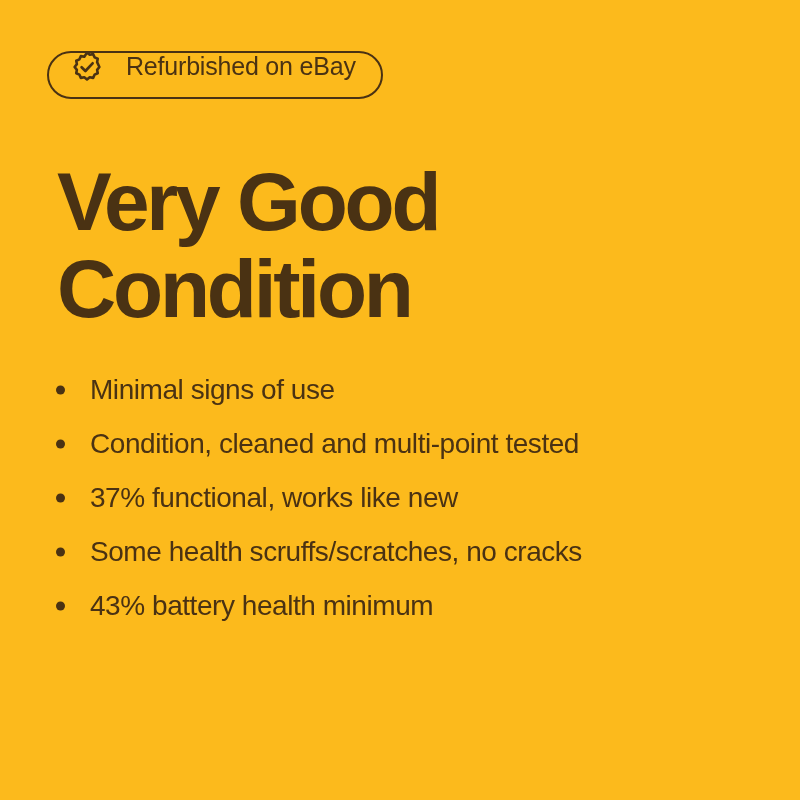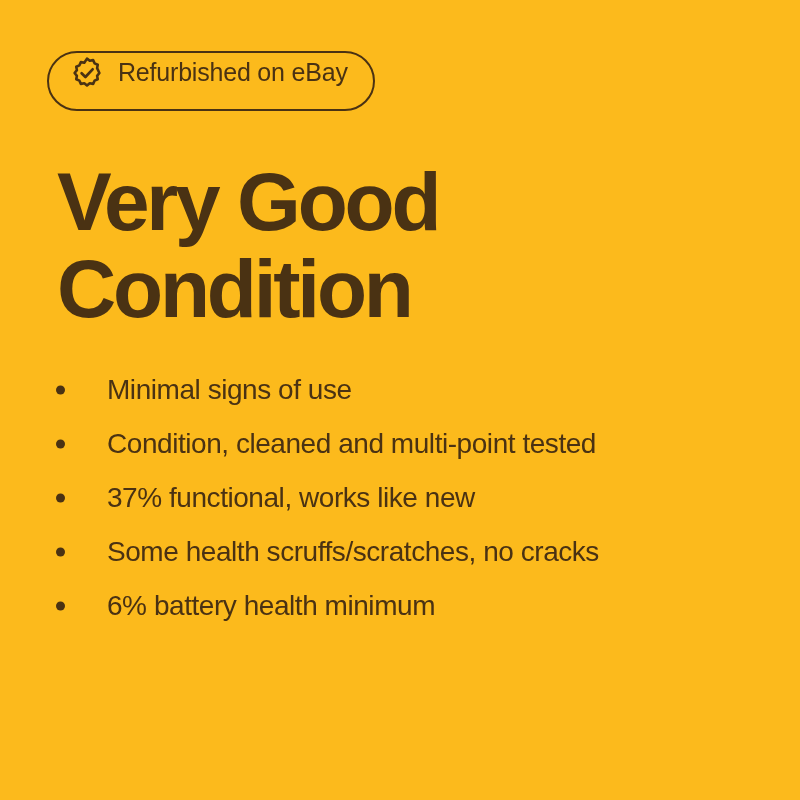--- a/index.html
+++ b/index.html
@@ -21,25 +21,25 @@
     height: 800px;
     box-sizing: border-box;
     background: #FCBA1C;
   }
 
   
   .badge-pill {
     position: absolute;
     left: 47px;
     top: 51px;
-    height: 60px;
+    height: 48px;
     box-sizing: border-box;
     display: inline-flex;
     align-items: center;
-    gap: 14px;
+    gap: 22px;
     padding: 0 25px 18px 21px;
     border: 2px solid #4A3213;
     border-radius: 999px;
     background: transparent;
   }
   .badge-icon {
     width: 34px;
     height: 34px;
     flex: 0 0 34px;
     display: block;
@@ -79,21 +79,21 @@
     left: 54px;
     top: 363px;
     margin: 0;
     padding: 0;
     list-style: none;
   }
   .feature-item {
     display: flex;
     align-items: baseline;
     height: 54px;
-    gap: 17px;
+    gap: 0;
   }
   .bullet-dot {
     flex: 0 0 36px;
     position: relative;
     align-self: center;
     height: 100%;
   }
   .bullet-dot::before {
     content: "";
     position: absolute;
@@ -149,17 +149,17 @@
     <li class="feature-item">
       <span class="bullet-dot"></span>
       <span class="feature-text">37% functional, works like new</span>
     </li>
     <li class="feature-item">
       <span class="bullet-dot"></span>
       <span class="feature-text">Some health scruffs/scratches, no cracks</span>
     </li>
     <li class="feature-item">
       <span class="bullet-dot"></span>
-      <span class="feature-text">6% battery health minimum</span>
+      <span class="feature-text">43% battery health minimum</span>
     </li>
   </ul>
 
 </div>
 
 </body></html>

